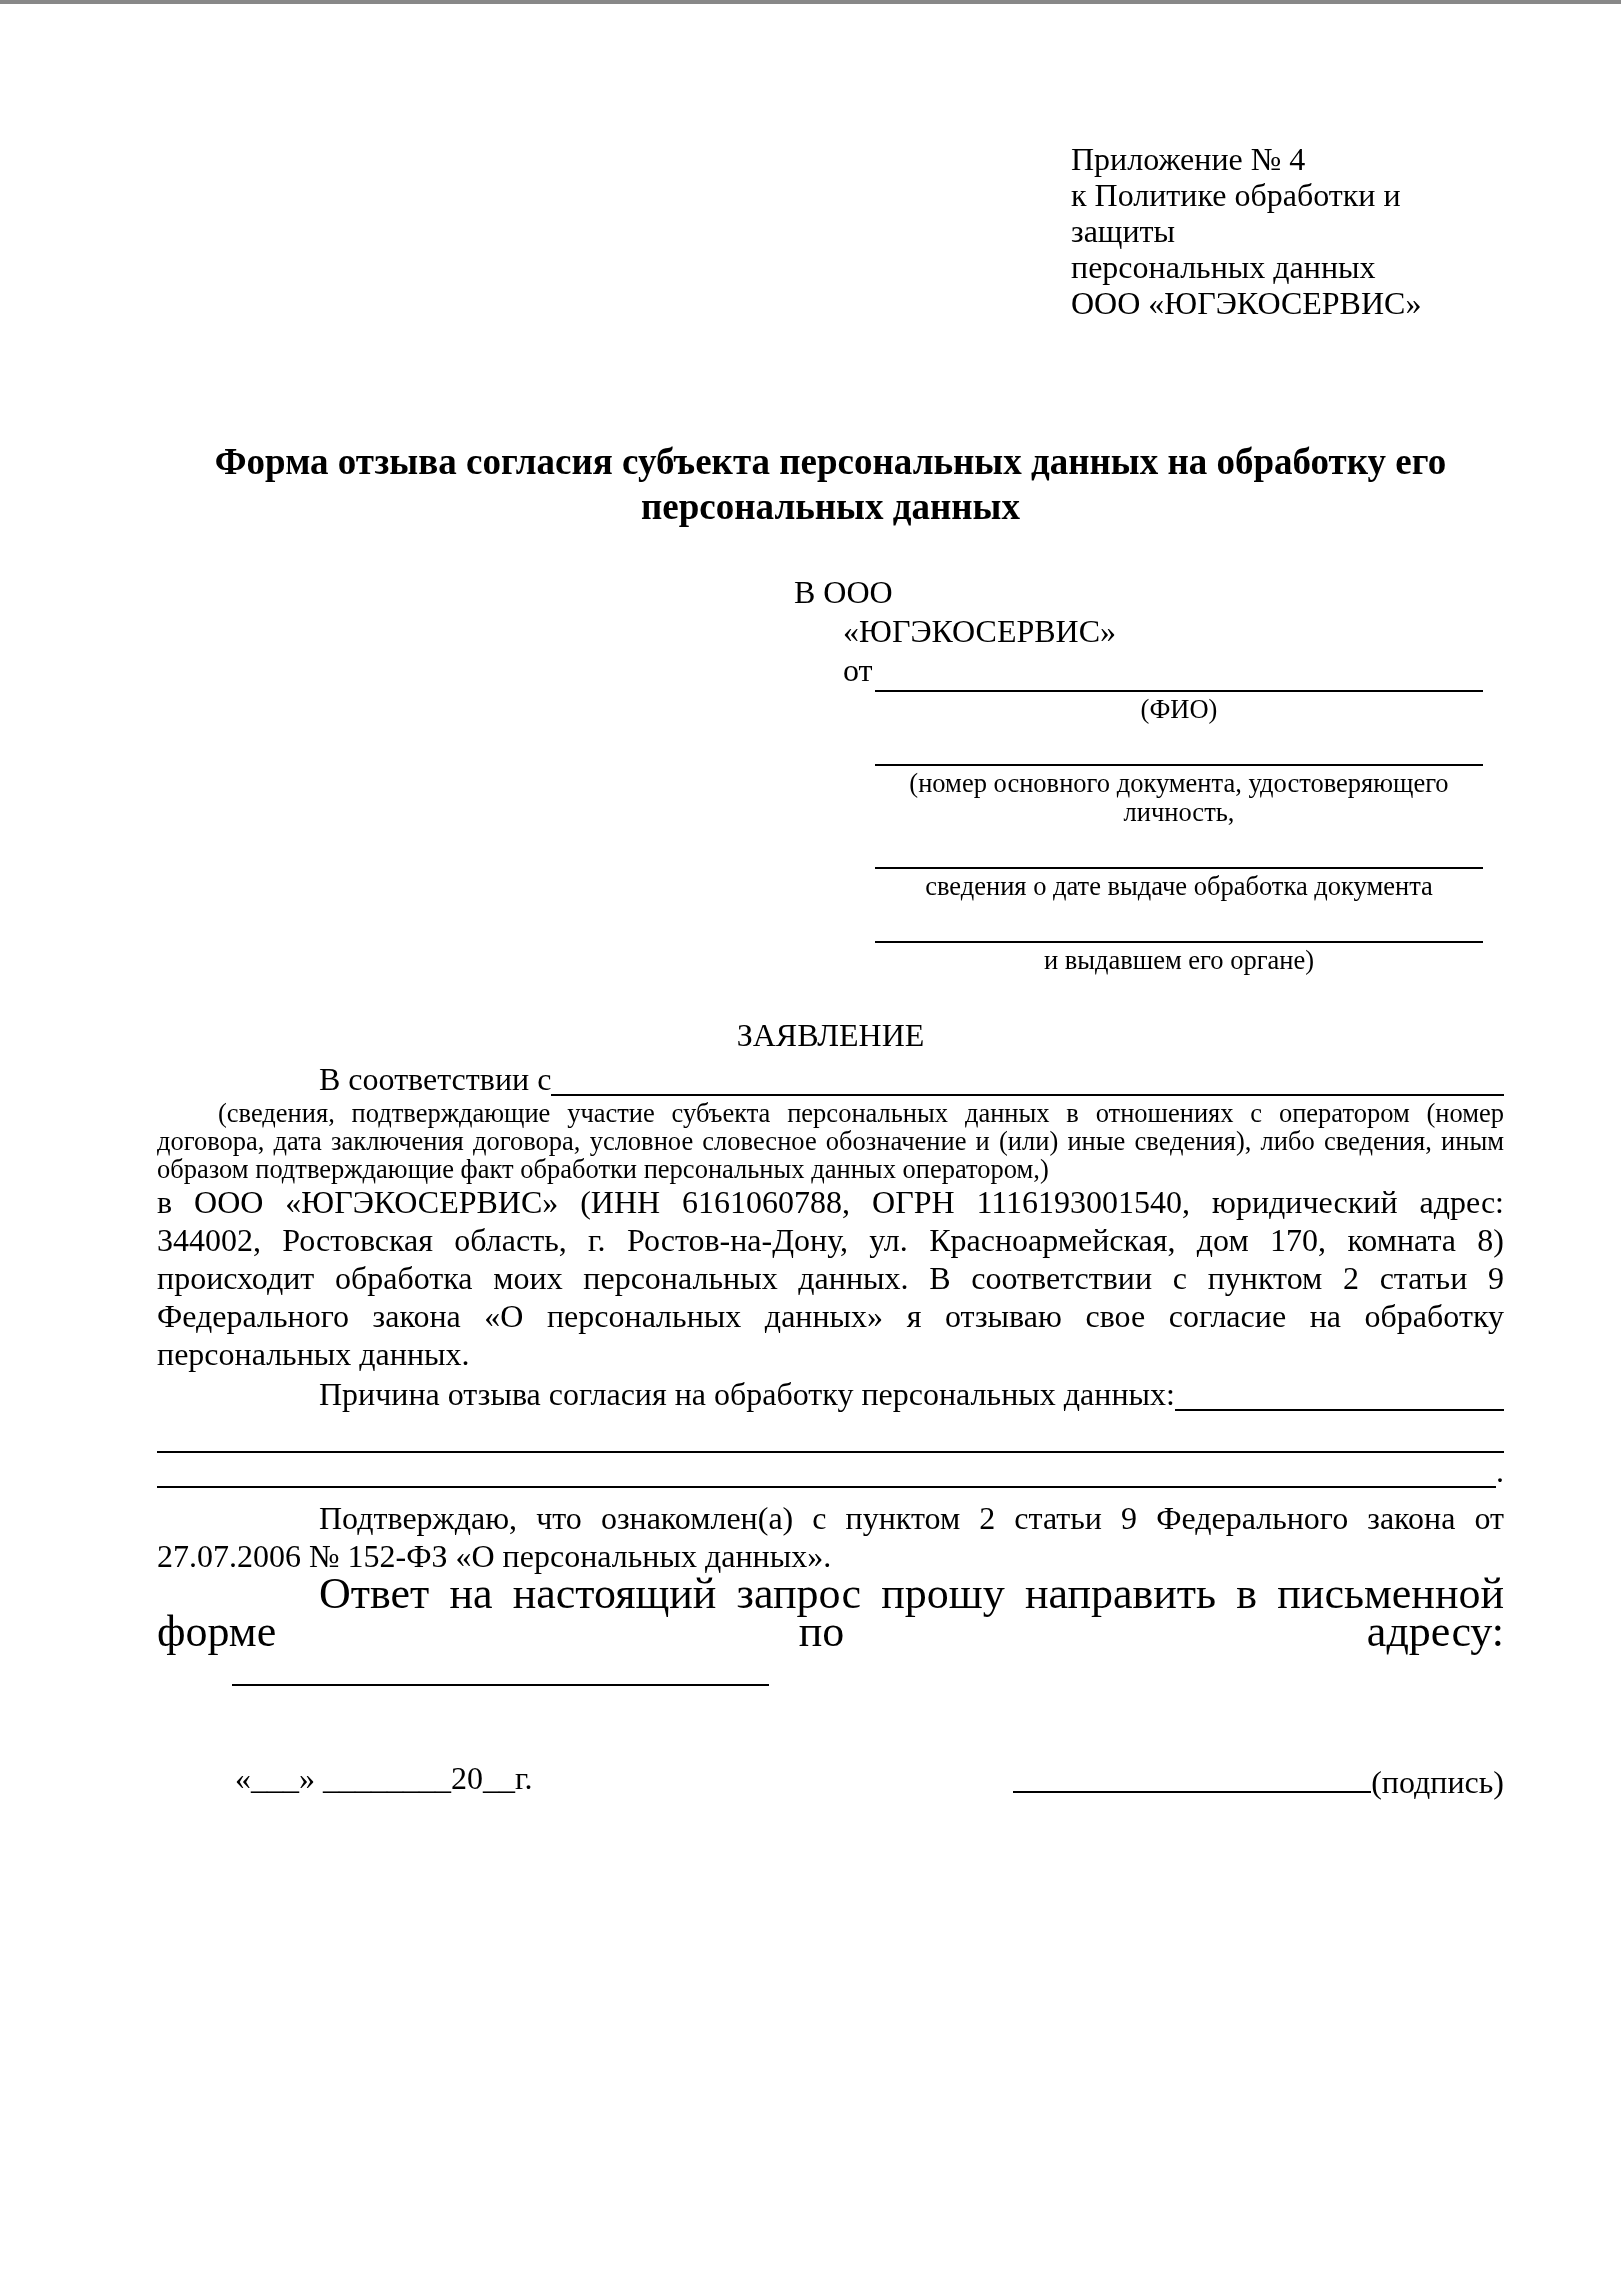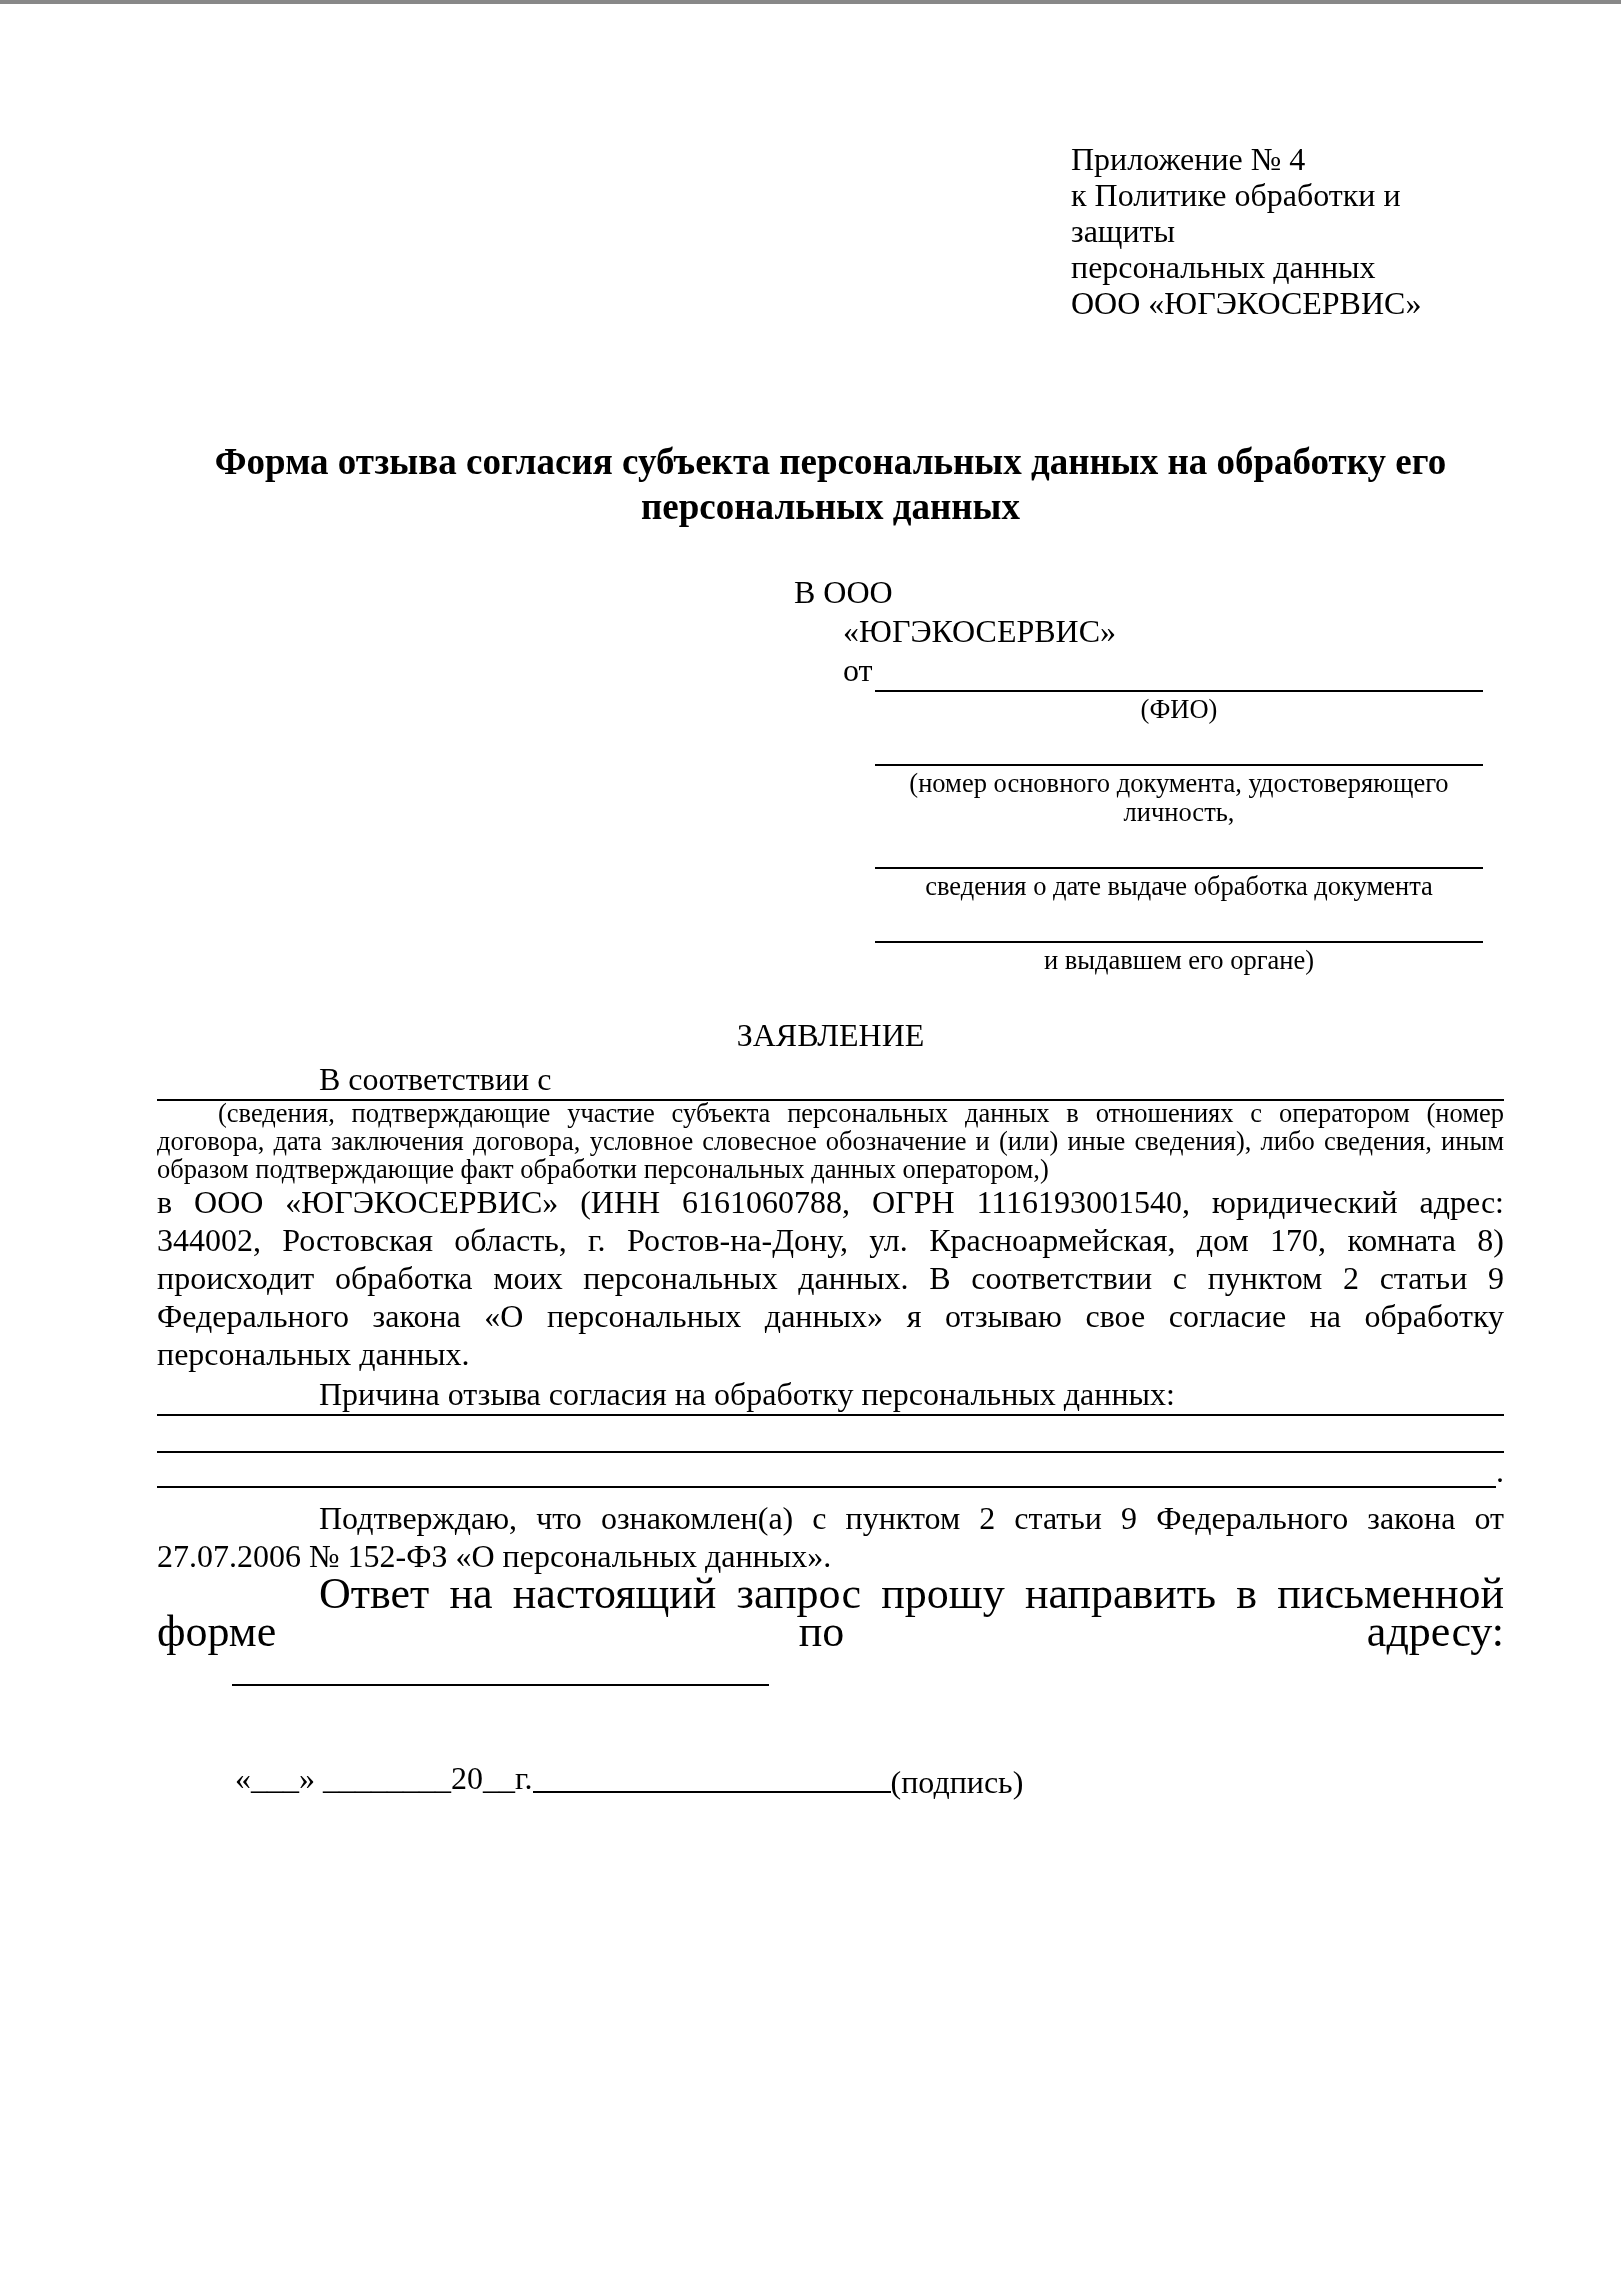--- a/index.html
+++ b/index.html
@@ -21,38 +21,38 @@
   .addr{margin-top:44px;font-size:32px;line-height:39px;}
   .addr-l1{margin-left:637px;}
   .addr-l2,.addr-l3{margin-left:686px;}
   .blank-row{margin-left:718px;width:608px;}
   .blank-row .row-line{height:0;border-bottom:2.9px solid #000;}
   .blank-row .row-caption{font-size:26.5px;line-height:29px;text-align:center;margin-top:2.9px;}
   .blank-row + .blank-row{margin-top:40px;}
   .blank-rows{margin-top:0;}
   
   .stmt-heading{margin-top:42px;text-align:center;font-size:32px;line-height:37px;}
-  .row{display:flex;align-items:stretch;font-size:32px;line-height:39px;height:39px;flex-direction:column;}
+  .row{display:flex;align-items:stretch;font-size:32px;line-height:39px;height:39px;}
   .row .fill{flex:1;border-bottom:2.9px solid #000;margin-bottom:3.9px;}
   .accordance{margin-top:6.9px;}
   .accordance .txt{margin-left:162px;white-space:nowrap;}
   .footnote{font-size:26.5px;line-height:28px;text-align:justify;text-indent:61px;}
   .bodytext{font-size:32px;line-height:38px;text-align:justify;}
   .reason{margin-top:2px;}
   .reason .txt{margin-left:162px;white-space:nowrap;}
   .full-line{height:37px;border-bottom:2.9px solid #000;}
   .full-line2{display:flex;align-items:stretch;font-size:32px;line-height:37px;height:37px;}
   .full-line2 .fill{flex:1;border-bottom:2.9px solid #000;margin-bottom:2.9px;}
   .confirm{margin-top:8.8px;font-size:32px;line-height:38px;text-align:justify;text-indent:162px;}
   .reply1{font-size:44px;line-height:38px;text-align:justify;text-align-last:justify;text-indent:162px;}
   .reply2{display:flex;align-items:stretch;font-size:32px;line-height:39px;height:39px;margin-left:75px;}
   .reply2 .fill{width:537px;flex:none;border-bottom:2.9px solid #000;margin-bottom:3.9px;}
   .reply2 .txt{white-space:nowrap;}
   
-  .sig{margin-top:69px;display:flex;font-size:32px;line-height:39px;}
+  .sig{margin-top:69px;display:flex;justify-content:space-between;font-size:32px;line-height:39px;}
   .sig-date{margin-left:78px;white-space:nowrap;}
   .sig-right{white-space:nowrap;}
   .sig-line{display:inline-block;width:358px;height:1em;border-bottom:2.9px solid #000;}
 </style>
 </head>
 <body>
 
 <div class="page">
 
   <div class="appendix">

